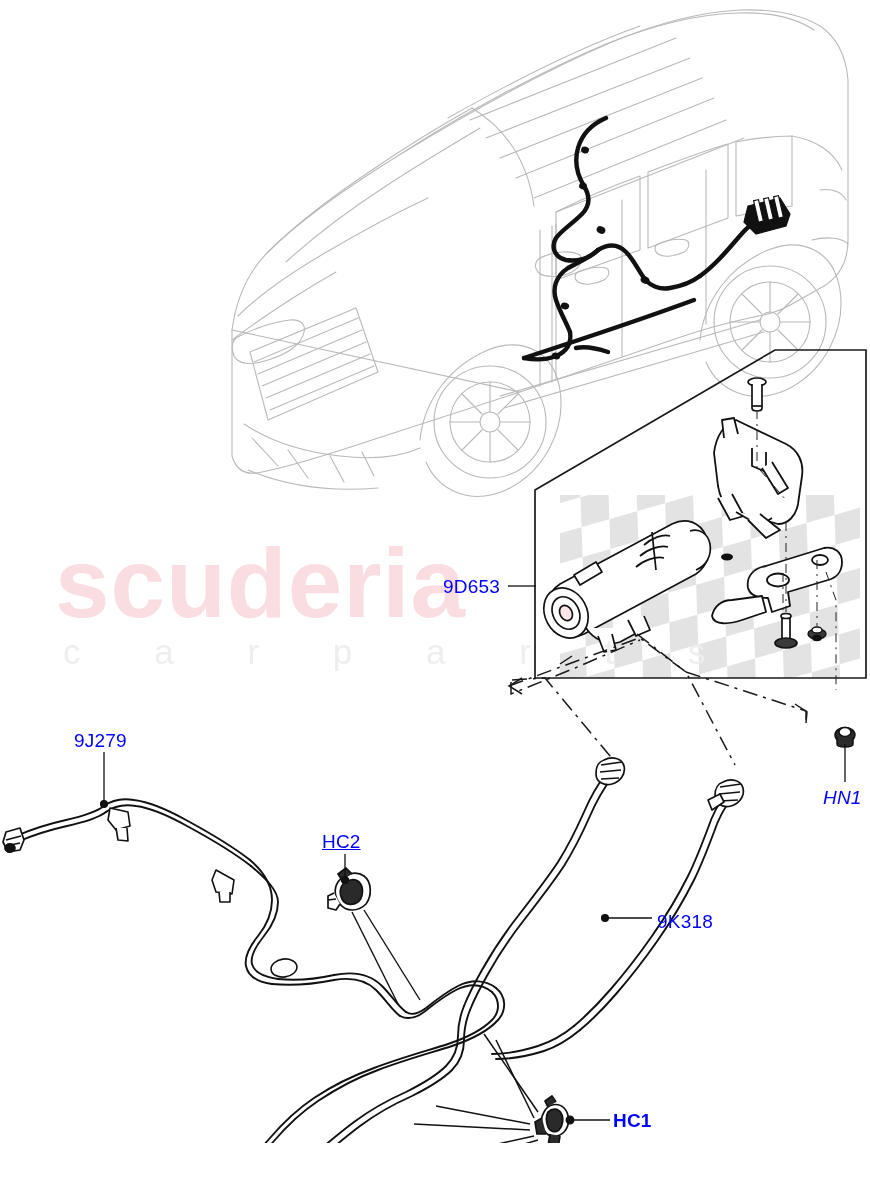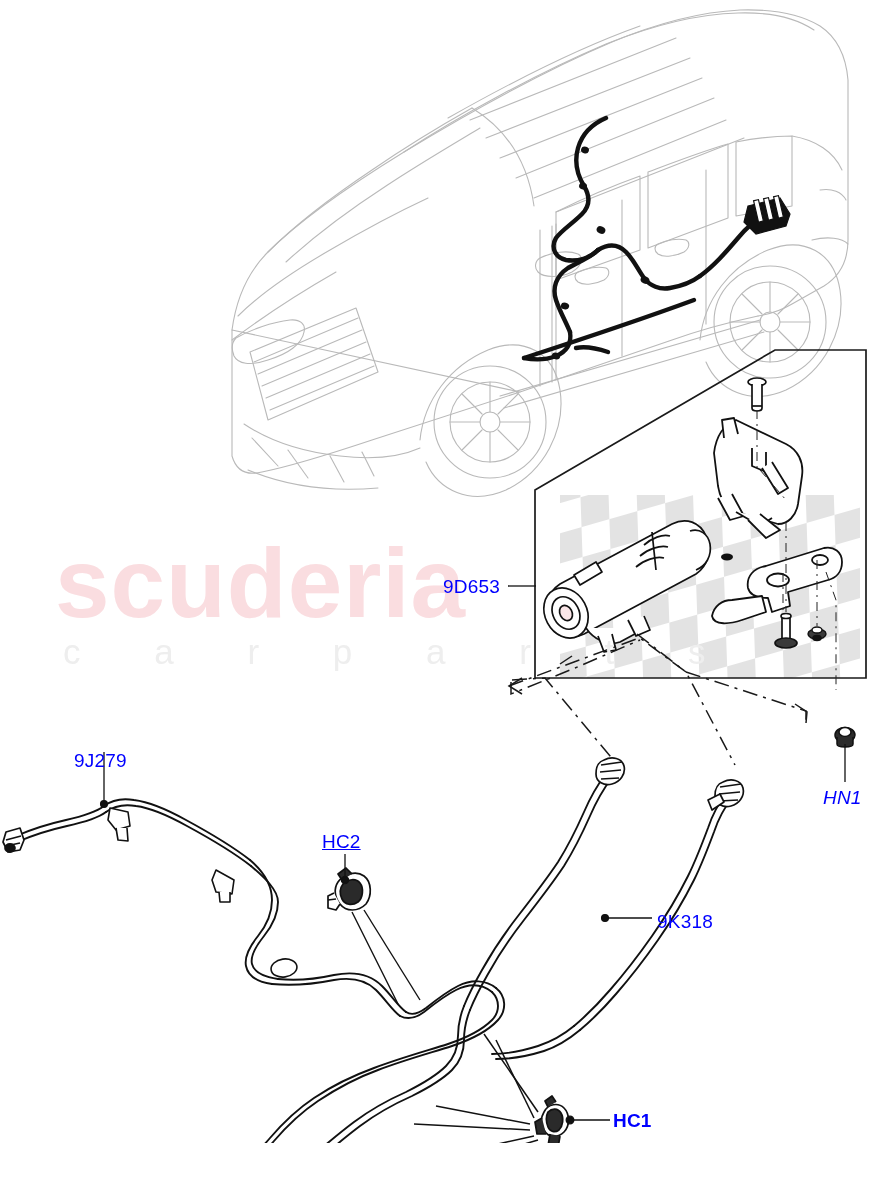--- a/index.html
+++ b/index.html
@@ -50,21 +50,21 @@
   .part-label {
     position: absolute;
     color: #0000ff;
     font-size: 19px;
     font-family: "Liberation Sans", sans-serif;
     white-space: nowrap;
     letter-spacing: 0.2px;
     text-align: right;
   }
   .lbl-9D653 { left: 443px; top: 576px; }
-  .lbl-9J279 { left: 74px;  top: 730px; margin-top: 20px; }
+  .lbl-9J279 { left: 74px;  top: 730px; }
   .lbl-HC2   { left: 322px; top: 831px; text-decoration: underline; }
   .lbl-9K318 { left: 657px; top: 911px; }
   .lbl-HN1   { left: 823px; top: 787px; font-style: italic; }
   .lbl-HC1   { left: 613px; top: 1110px; font-weight: bold; }
 </style>
 </head>
 <body>
 
 <div id="diagram-root">
 

